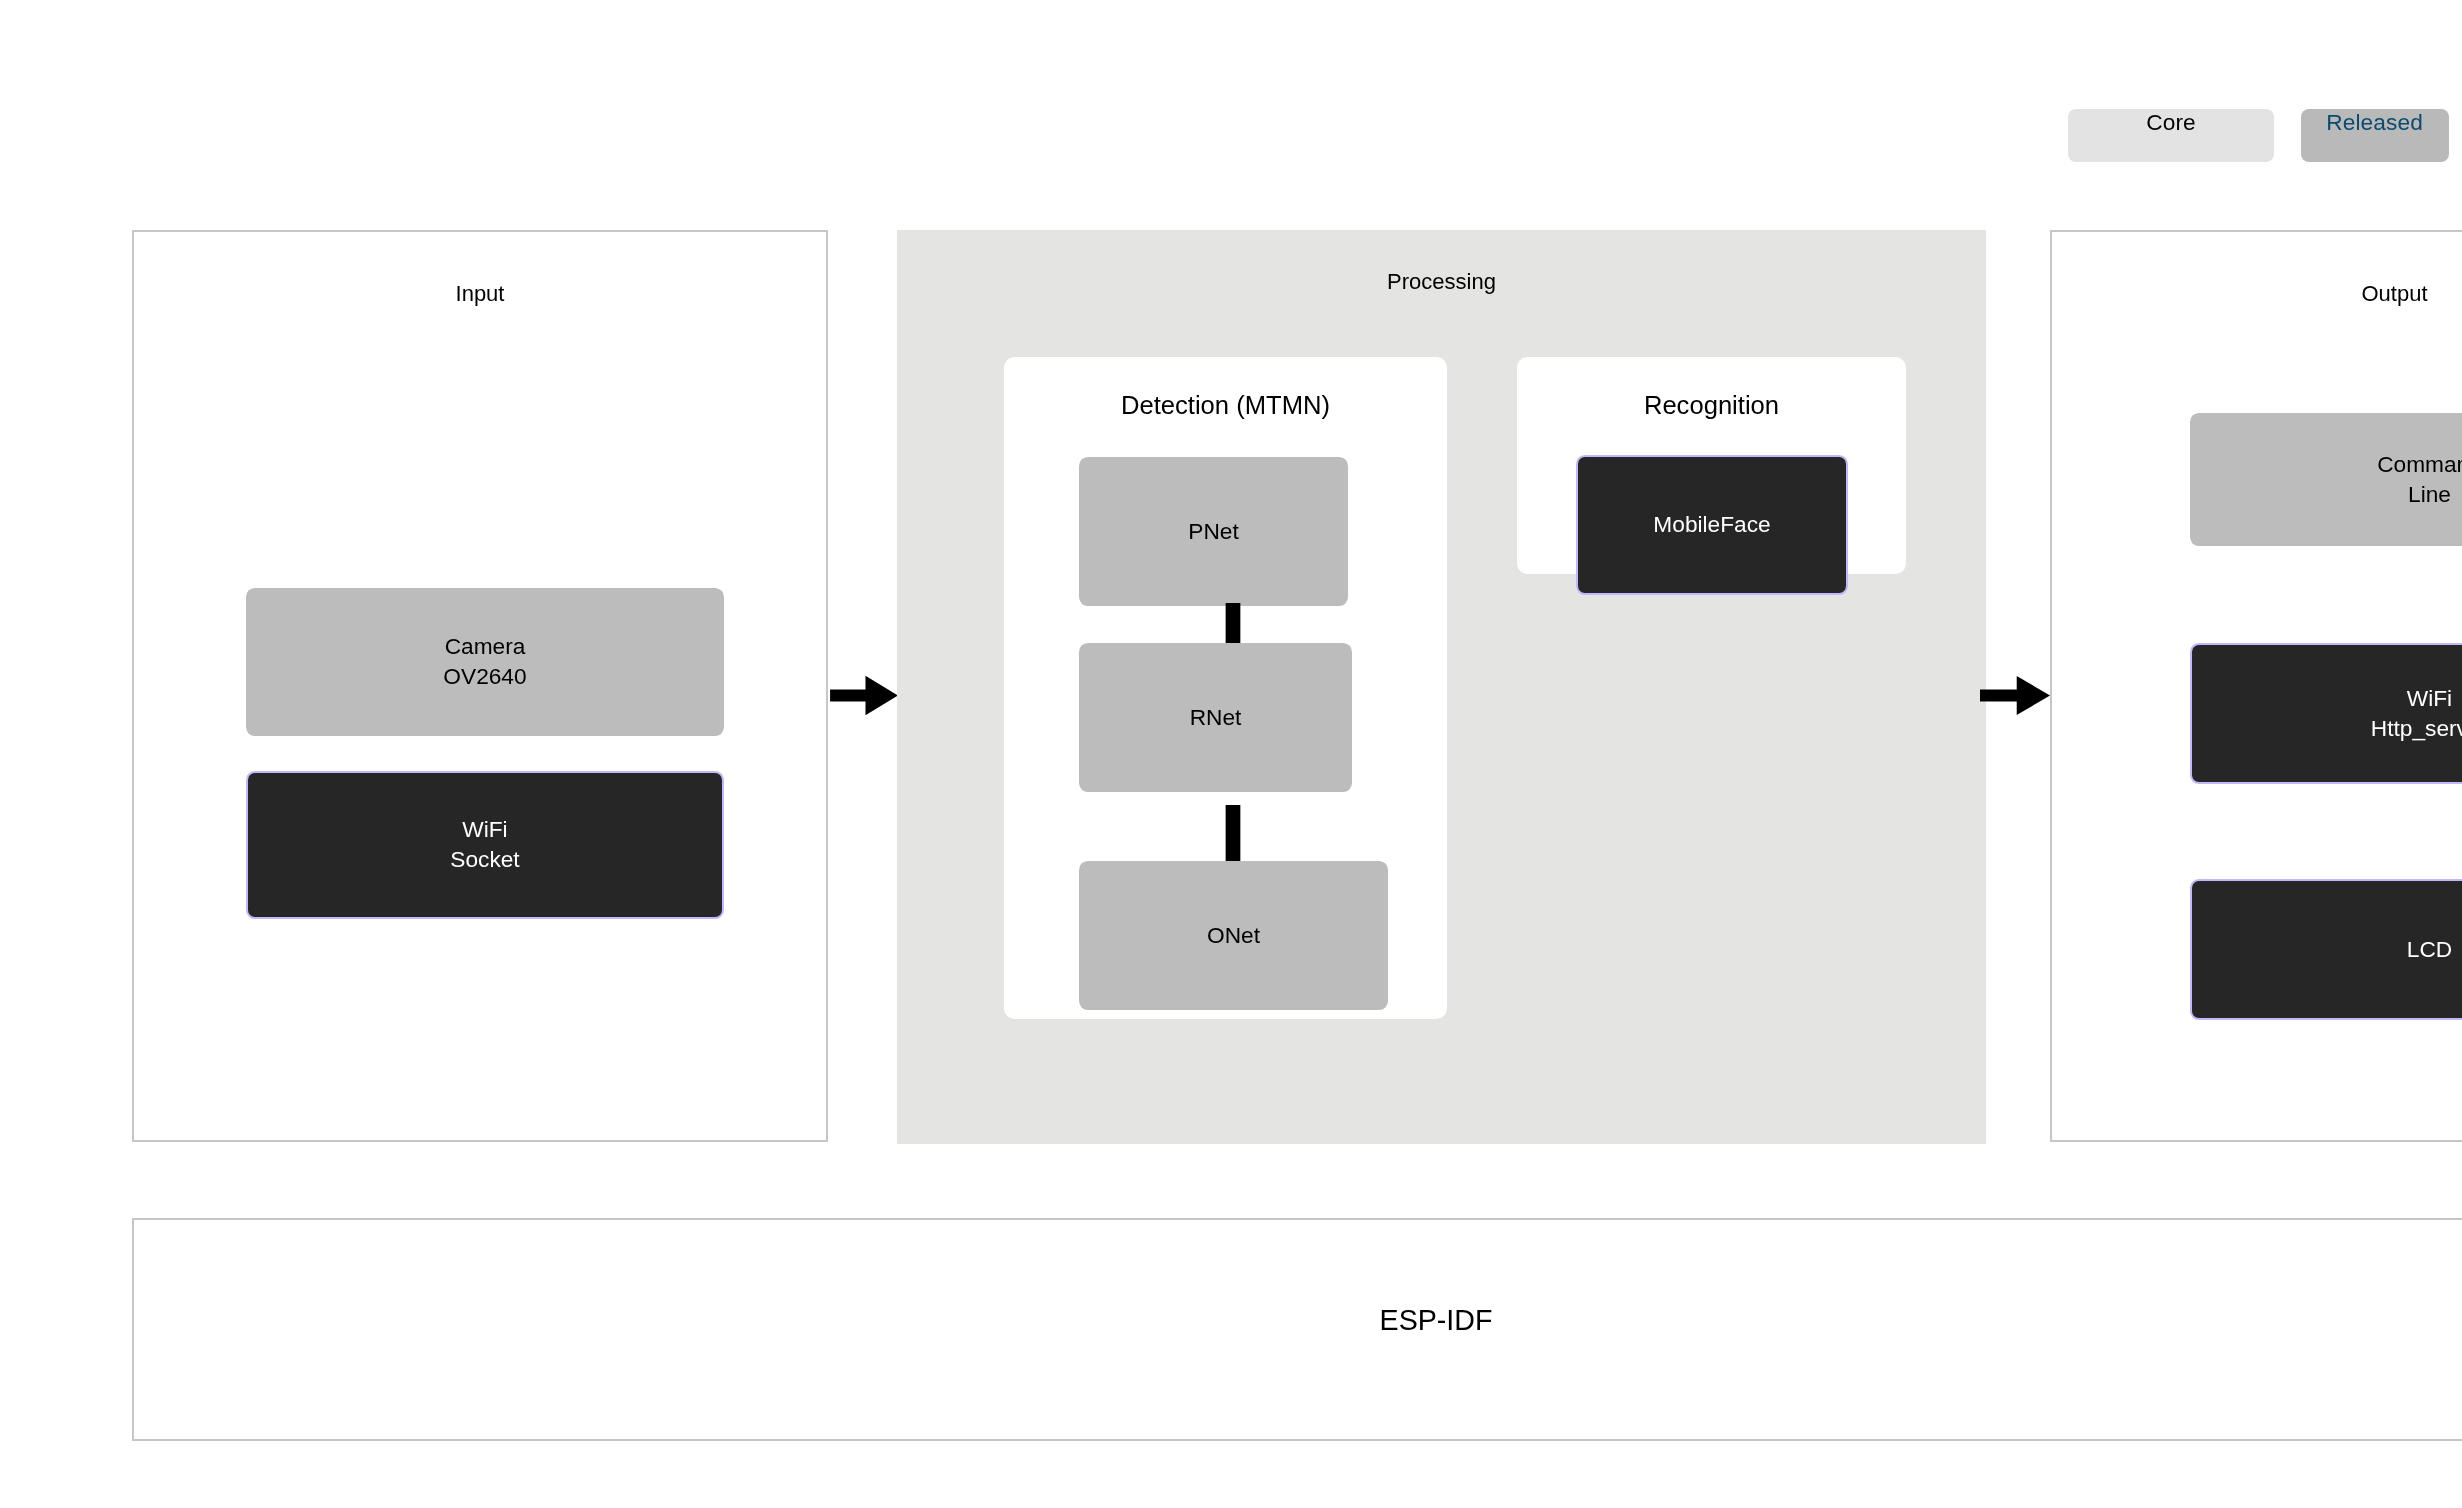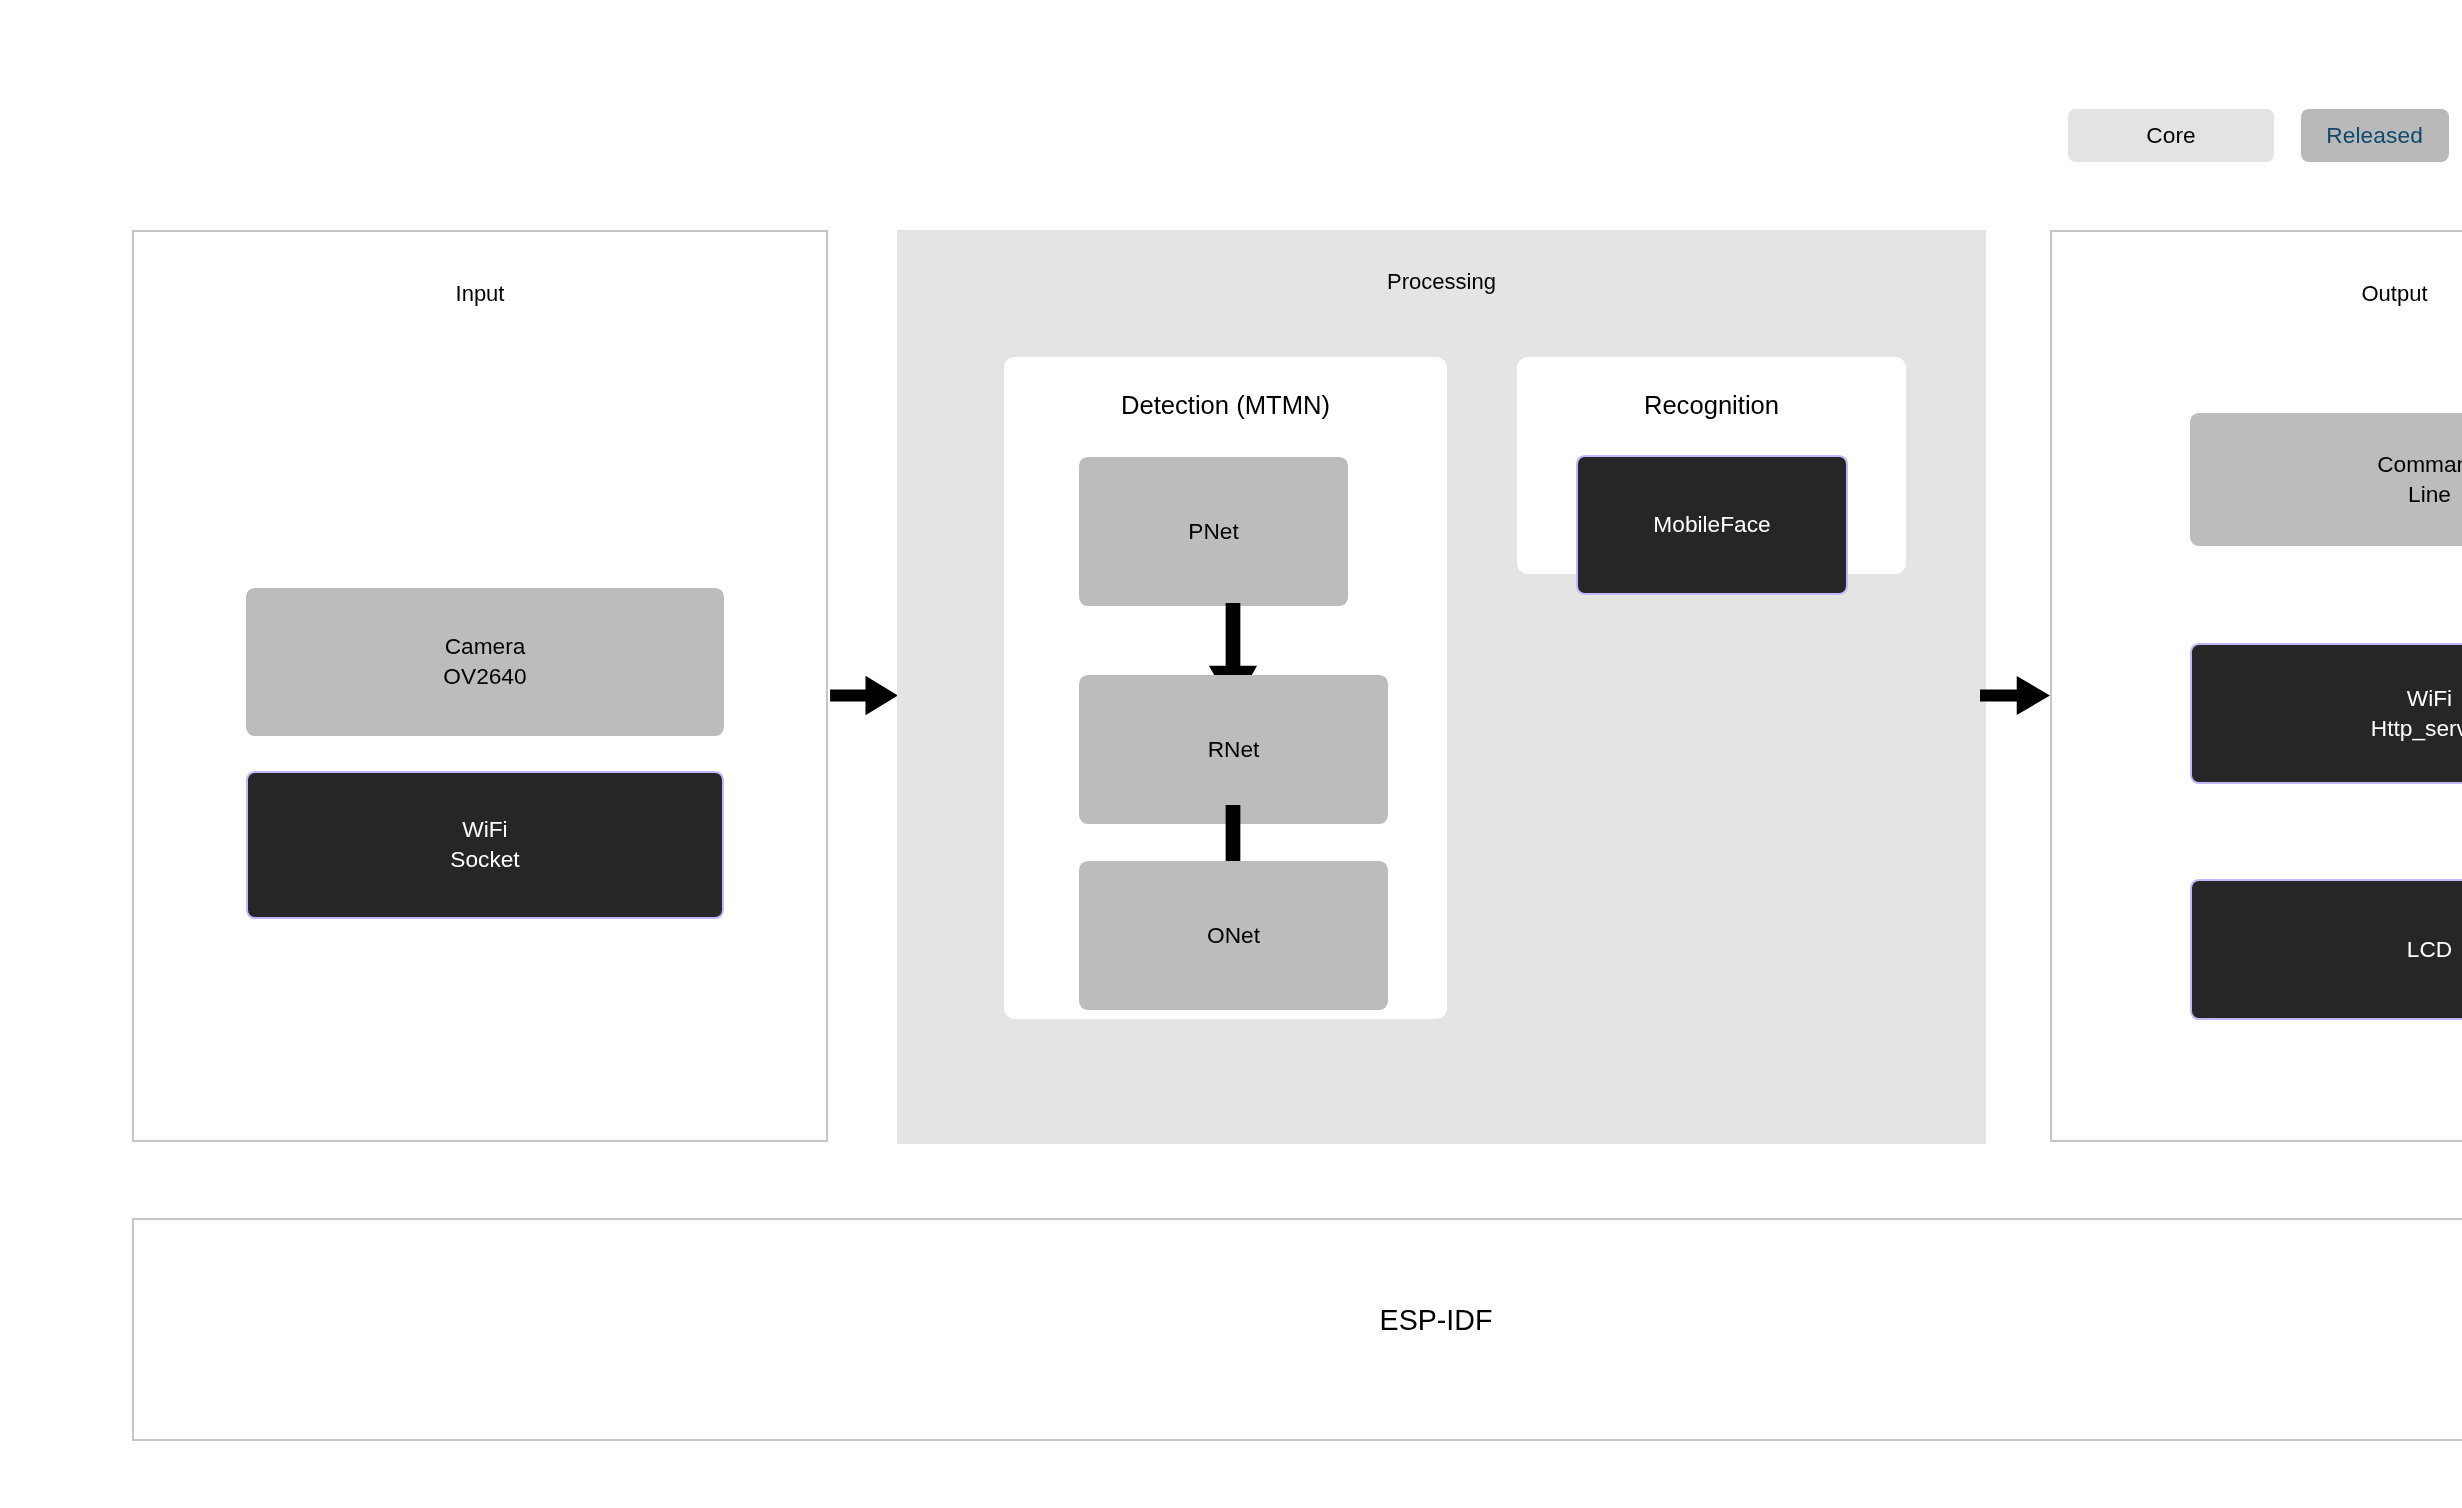--- a/index.html
+++ b/index.html
@@ -24,21 +24,21 @@
     left: 2068px;
     top: 109px;
     display: flex;
     align-items: center;
     gap: 26.6px;
   }
   .legend-pill {
     height: 53px;
     border-radius: 7.9px;
     display: flex;
-    align-items: center;
+    align-items: flex-start;
     justify-content: center;
     padding: 0 21.7px;
     font-size: 22.7px;
     letter-spacing: 0.1px;
     box-sizing: border-box;
   }
   .legend-core     { background: #e3e3e3; color: #000000; min-width: 206px; }
   .legend-released { background: #b9b9b9; color: #0c4a6e; min-width: 148px; }
 
   
@@ -163,21 +163,21 @@
       <div class="subcard-title" style="top:34px;">Detection (MTMN)</div>
 
       <div class="node node-released" style="left:75px; top:100px; width:269px; height:149px;">
         <span>PNet</span>
       </div>
 
       <svg class="arrow-v" style="left:203px; top:246px; width:52px; height:107px;" viewBox="0 0 106 218">
         <path d="M38 0 L68 0 L68 128 L102 128 L53 216 L4 128 L38 128 Z" fill="#000000"></path>
       </svg>
 
-      <div class="node node-released" style="left:75px; top:318px; width:309px; height:149px;">
+      <div class="node node-released" style="left:75px; top:286px; width:273px; height:149px;">
         <span>RNet</span>
       </div>
 
       <svg class="arrow-v" style="left:203px; top:448px; width:52px; height:107px;" viewBox="0 0 106 218">
         <path d="M38 0 L68 0 L68 128 L102 128 L53 216 L4 128 L38 128 Z" fill="#000000"></path>
       </svg>
 
       <div class="node node-released" style="left:75px; top:504px; width:309px; height:149px;">
         <span>ONet</span>
       </div>

